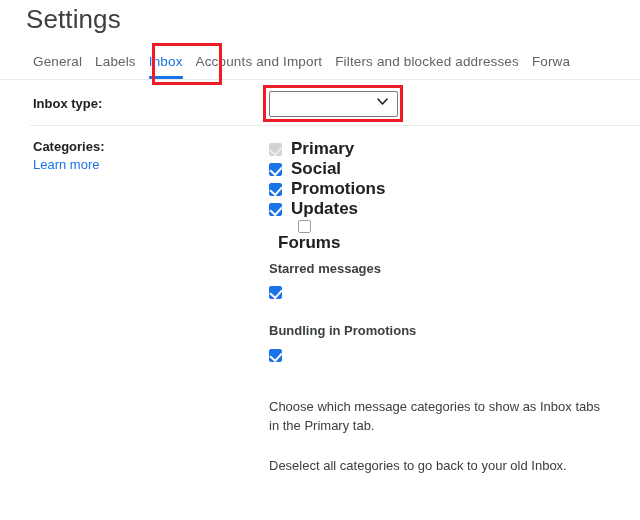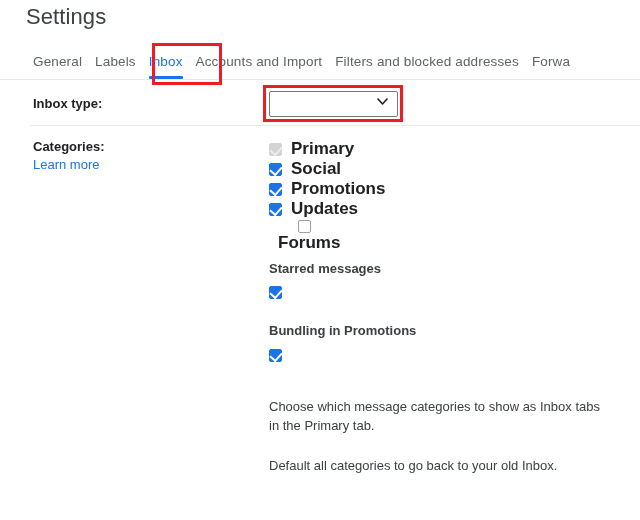--- a/index.html
+++ b/index.html
@@ -14,21 +14,21 @@
     color: #202124;
     overflow: hidden;
     position: relative;
   }
 
   
   .page-title {
     position: absolute;
     left: 26px;
     top: 4px;
-    font-size: 22px;
+    font-size: 26px;
     font-weight: 400;
     color: #3c4043;
     letter-spacing: 0.1px;
   }
 
   
   .tabbar {
     position: absolute;
     left: 0;
     top: 46px;
@@ -262,16 +262,16 @@
 
 <div class="group-heading" style="top:323px;">Bundling in Promotions</div>
 <div class="check-row" style="top:346px;">
   <span class="cbox checked">
       <span class="tick"></span>
     </span>
 </div>
 
 <div class="help-text" style="top:397px;">Choose which message categories to show as Inbox tabs</div>
 <div class="help-text" style="top:416px;">in the Primary tab.</div>
-<div class="help-text" style="top:456px;">Default all categories to go back to your old Inbox.</div>
+<div class="help-text" style="top:456px;">Deselect all categories to go back to your old Inbox.</div>
 
 <div class="red-box" id="red-box-inbox-tab"></div>
 <div class="red-box" id="red-box-inbox-type"></div>
 
 </body></html>

